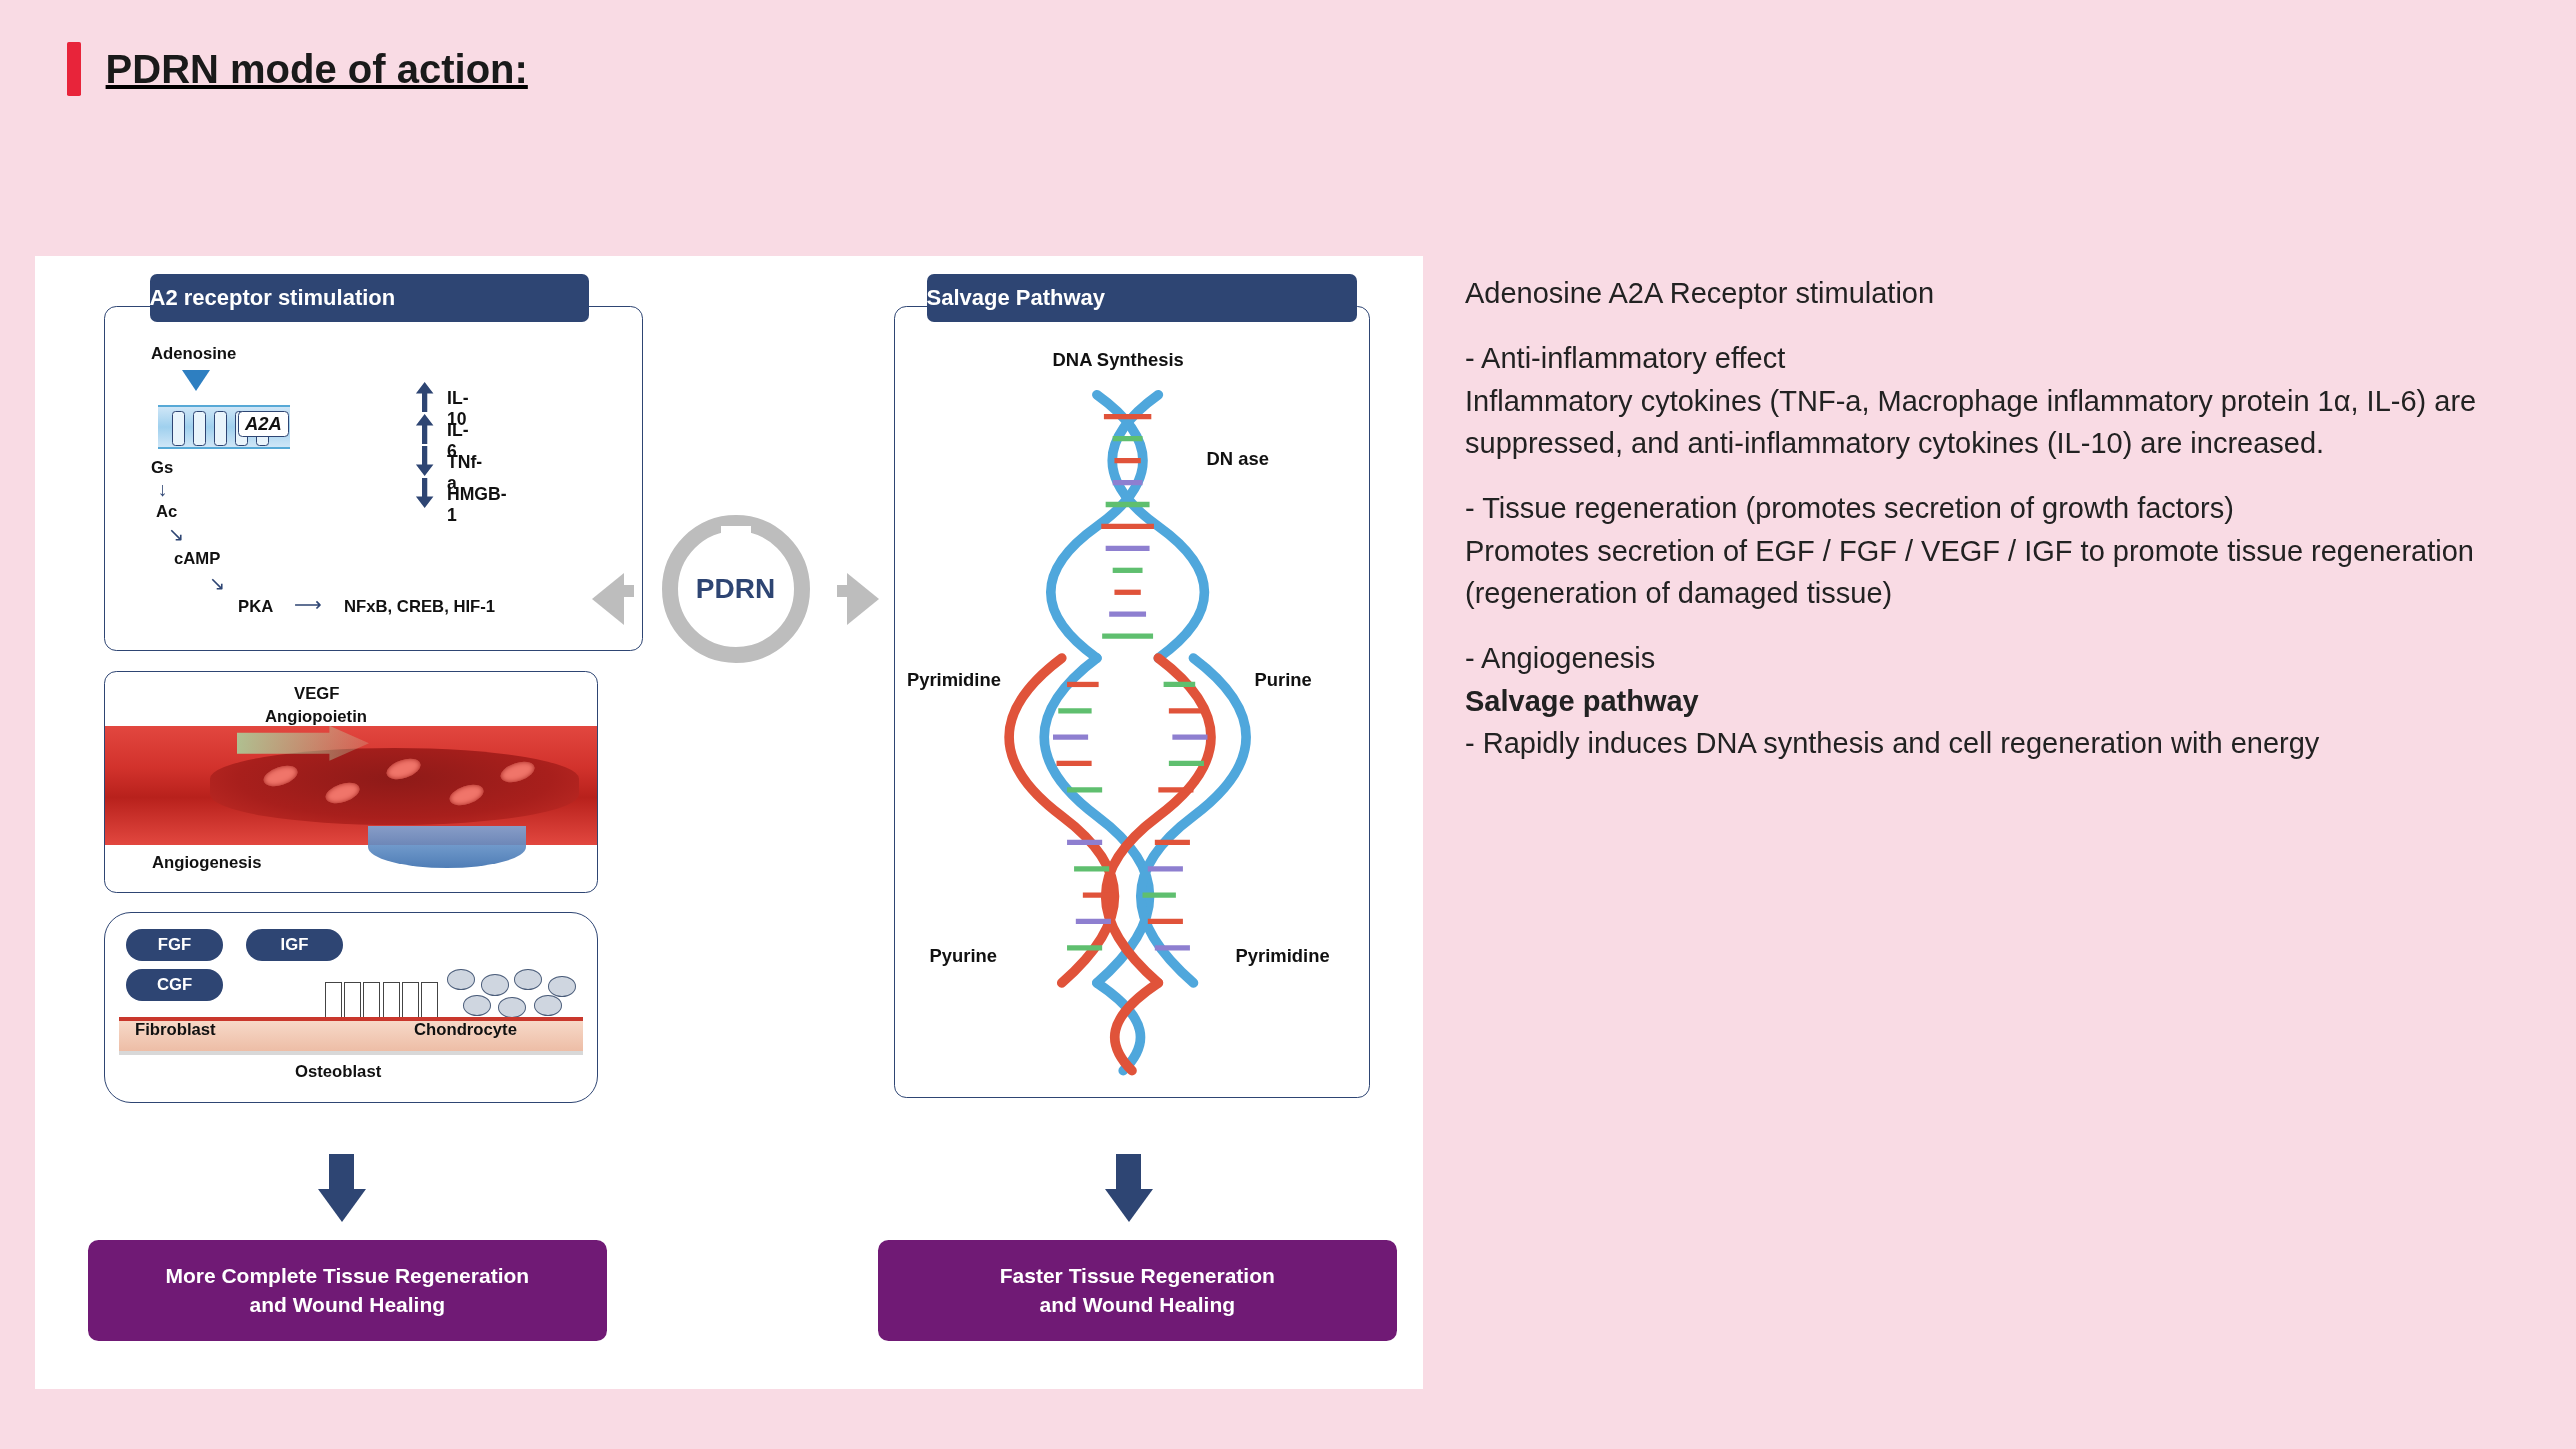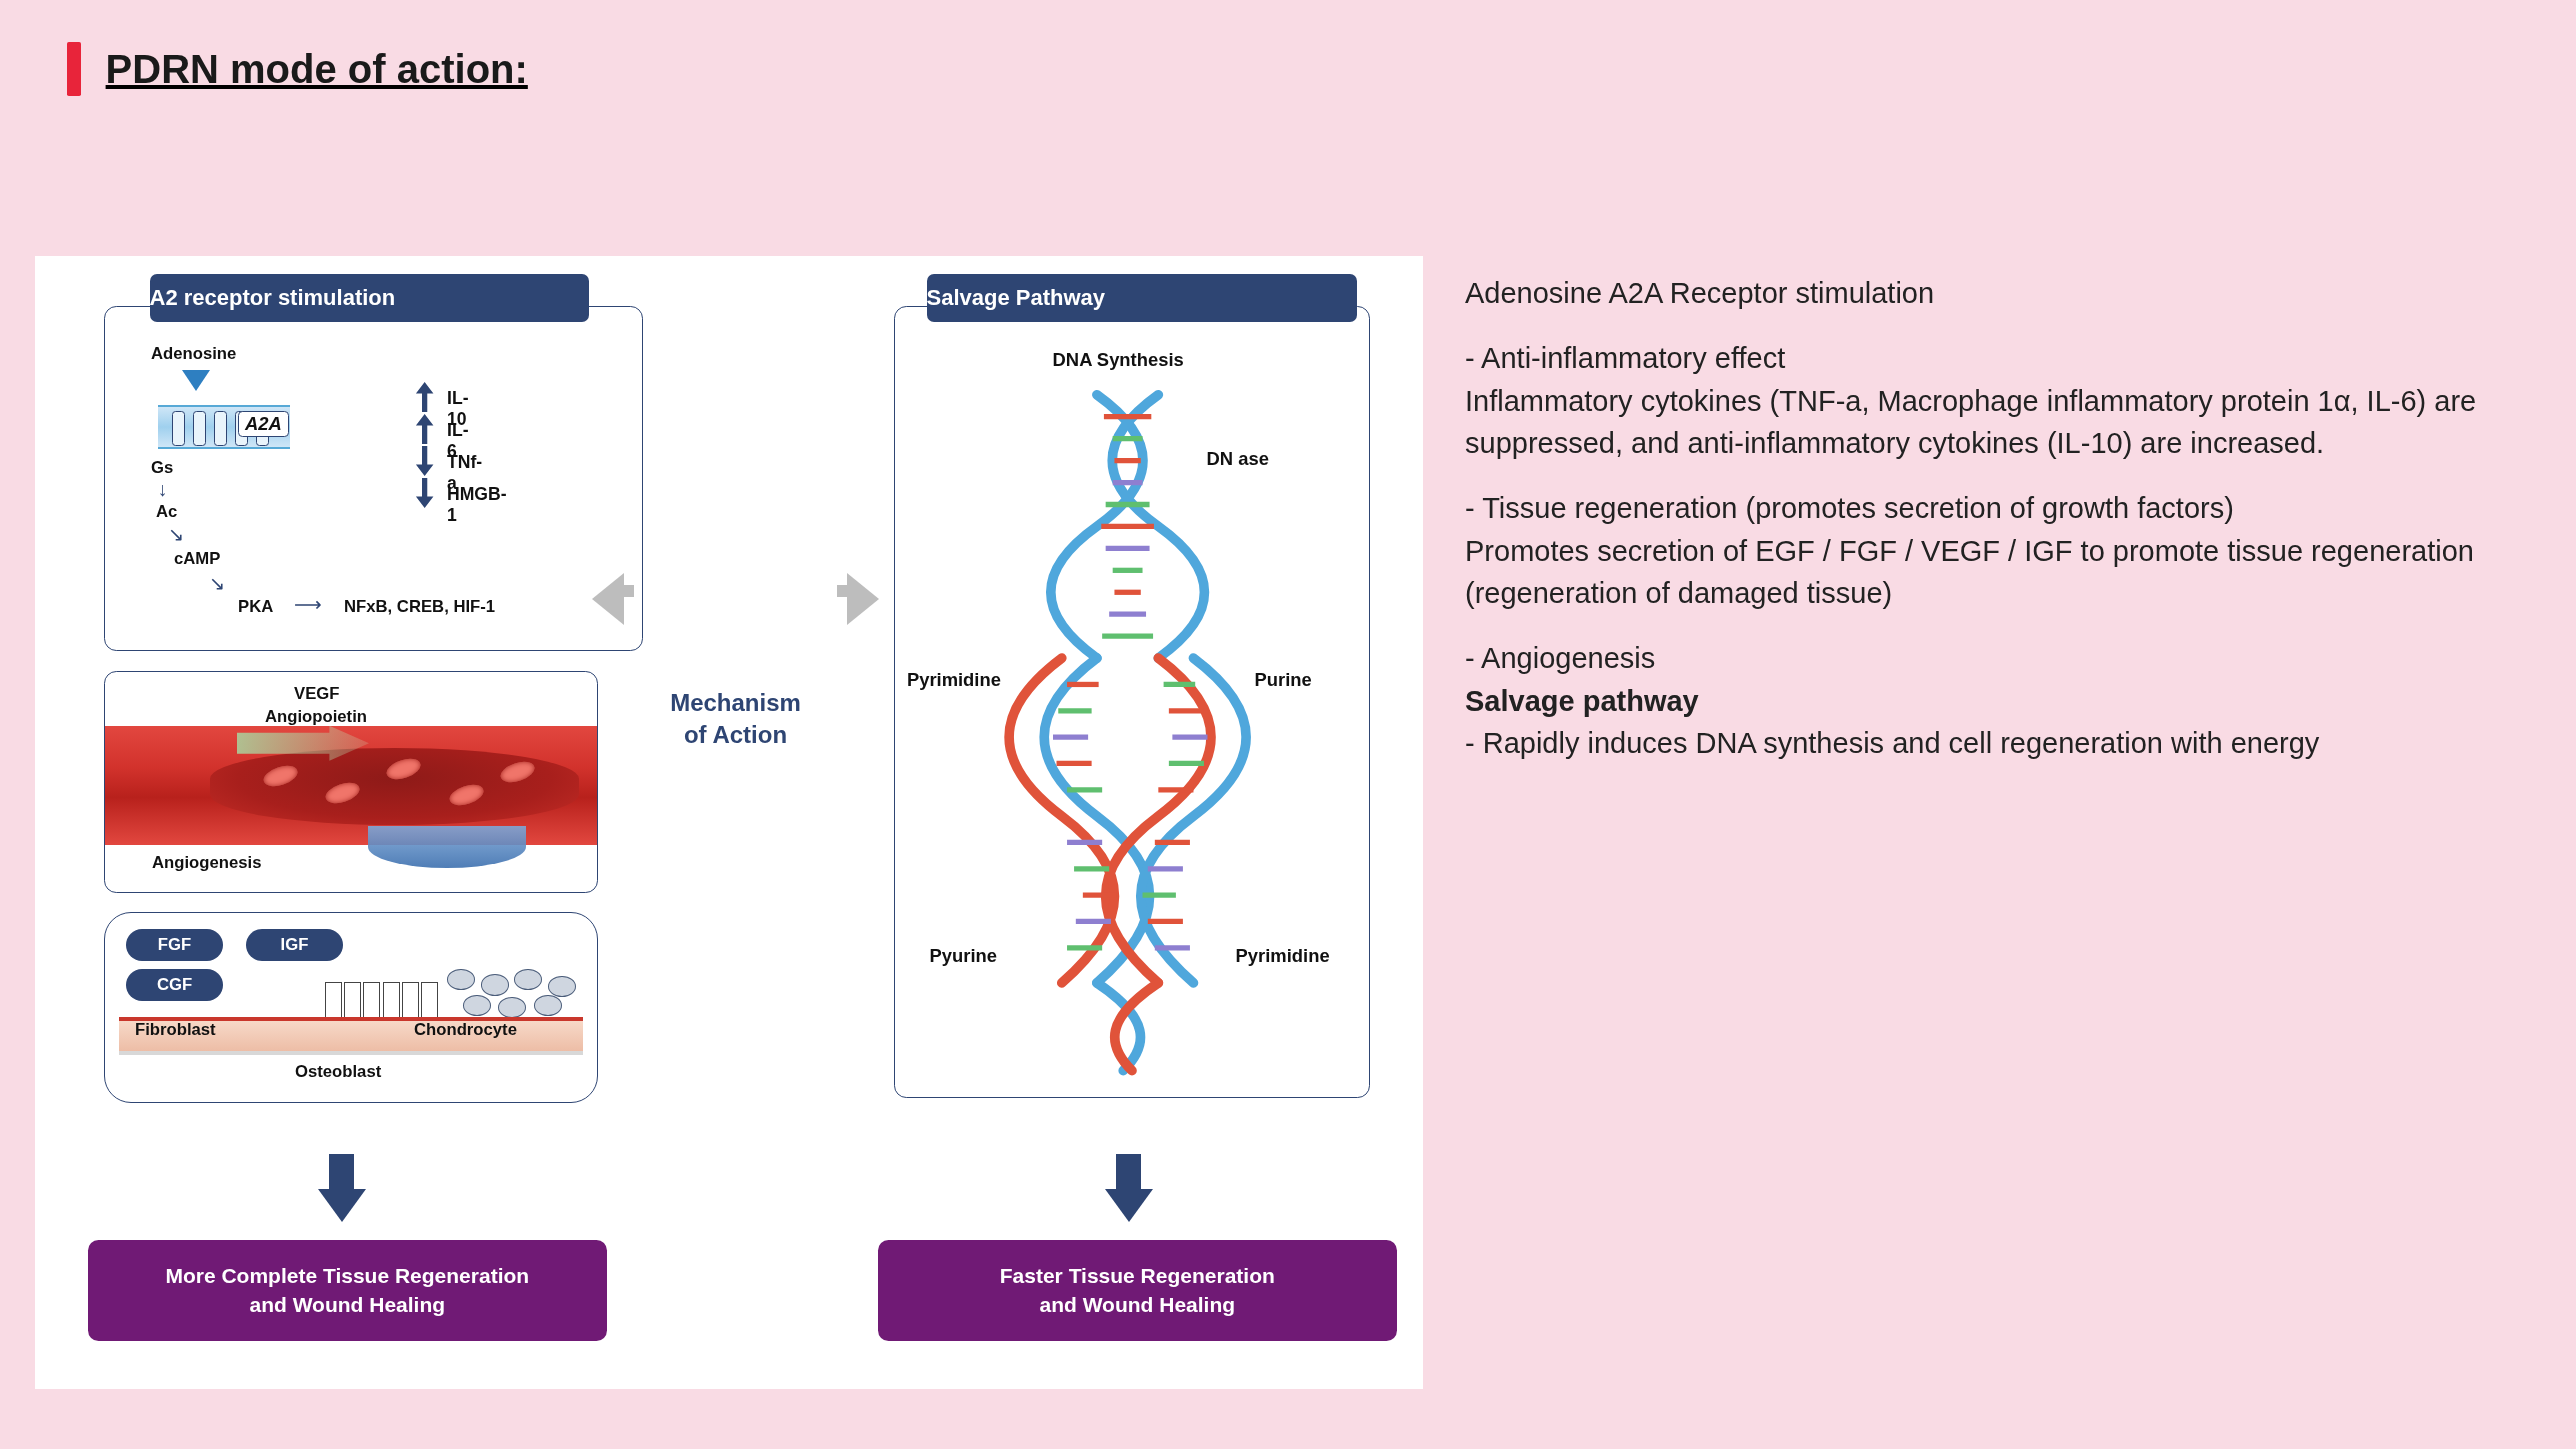--- a/index.html
+++ b/index.html
@@ -446,24 +446,24 @@
       <span>More Complete Tissue Regeneration</span><br>
       <span>and Wound Healing</span>
     </div>
 
     <div class="center">
       <div style="position:relative; width:263px; height:149px; margin:0 auto;">
         <div class="side-bar" style="left:5.3px;"></div>
         <div class="side-bar" style="right:5.3px;"></div>
         <div class="side-arrow left"></div>
         <div class="side-arrow right"></div>
-      </div>
-      <div class="moa">
-        <div>Mechanism</div>
-        <div>of Action</div>
+        <div class="ring">
+          <div class="ring-gap"></div>
+          <div class="ring-txt">PDRN</div>
+        </div>
       </div>
     </div>
 
     <div class="col col-right">
       <div class="hdr right">Salvage Pathway</div>
 
       <div class="box box-salvage">
         <div class="dna-label" style="left:158px; top:42px;">DNA Synthesis</div>
         <div class="dna-label" style="left:312px; top:141px;">DN ase</div>
         <div class="dna-label" style="left:12.3px; top:362px;">Pyrimidine</div>

